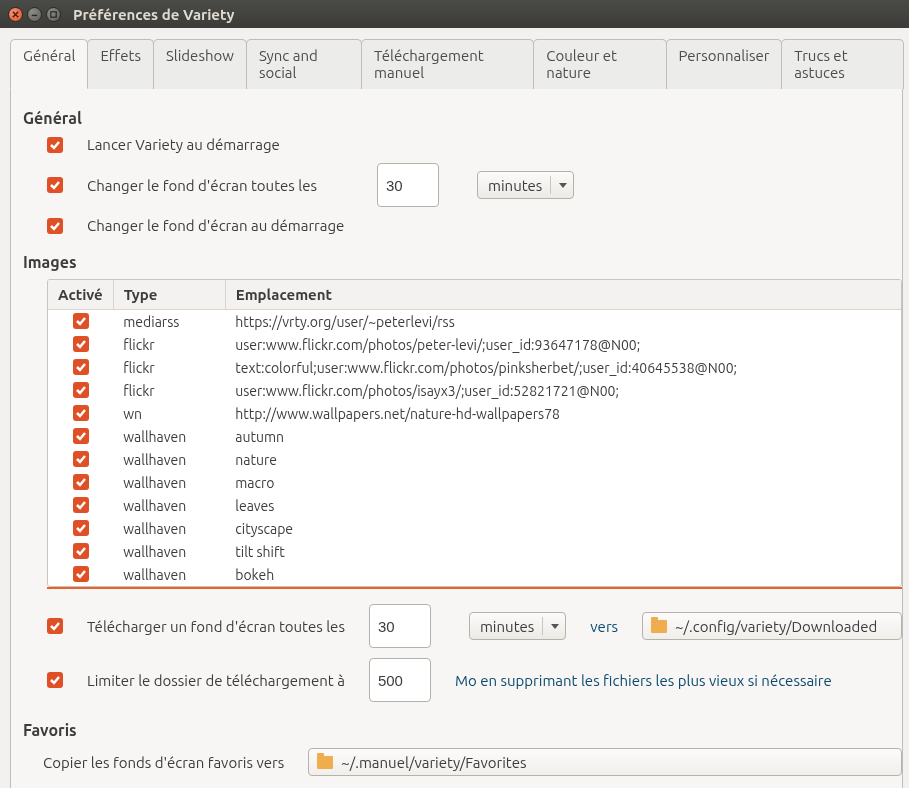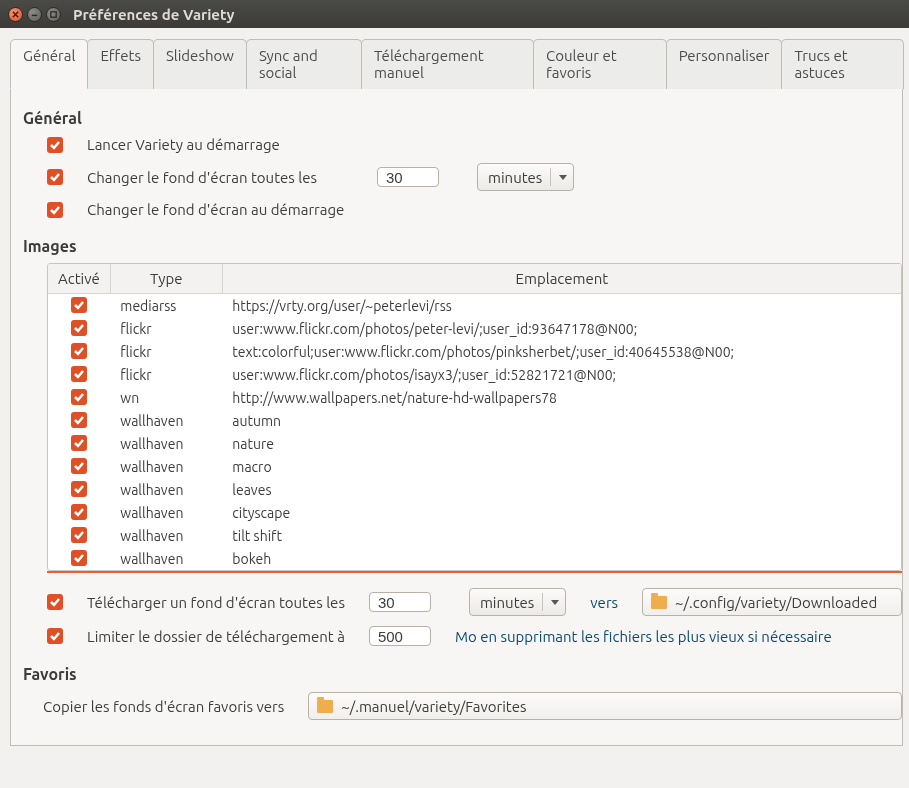--- a/index.html
+++ b/index.html
@@ -76,21 +76,21 @@
     border-radius: 3px;
     background: #df5026;
     display: inline-flex;
     align-items: center; justify-content: center;
     flex: 0 0 16px;
     cursor: pointer;
   }
   .chk svg { width: 12px; height: 12px; stroke: #fff; stroke-width: 2.5; fill: none; }
   .row-label { color: #3c3c3c; }
   input.num {
-    width: 62px; height: 20px;
+    width: 62px; height: 44px;
     border: 1px solid #b6b2aa;
     border-radius: 4px;
     background: #fff;
     padding: 0 8px;
     font-size: 15px;
     color: #3c3c3c;
   }
   .combo {
     display: inline-flex; align-items: center;
     height: 28px;
@@ -106,22 +106,22 @@
   .combo .caret { width:0;height:0;border-left:4px solid transparent;border-right:4px solid transparent;border-top:5px solid #555; }
   .table-wrap {
     margin: 4px 0 0 36px;
     border: 1px solid #c9c5be;
     border-radius: 3px;
     background: #fff;
     overflow: hidden;
   }
   table { width: 100%; border-collapse: collapse; }
   thead th {
-    text-align: center;
-    font-weight: normal;
+    text-align: left;
+    font-weight: bold;
     color: #3c3c3c;
     font-size: 15px;
     padding: 6px 10px;
     background: #f3f2f0;
     border-right: 1px solid #d9d5ce;
     border-bottom: 1px solid #d9d5ce;
   }
   thead th:last-child { border-right: none; }
   tbody td {
     padding: 3px 10px;
@@ -175,21 +175,21 @@
 </div>
 
 <div class="content-wrap">
 
   <div class="tabbar">
     <div class="tab active">Général</div>
     <div class="tab">Effets</div>
     <div class="tab">Slideshow</div>
     <div class="tab">Sync and social</div>
     <div class="tab">Téléchargement manuel</div>
-    <div class="tab">Couleur et favoris</div>
+    <div class="tab">Couleur et nature</div>
     <div class="tab">Personnaliser</div>
     <div class="tab">Trucs et astuces</div>
   </div>
 
   <div class="panel">
 
     <div class="section-title">Général</div>
 
     <div class="row">
       <span class="chk">

